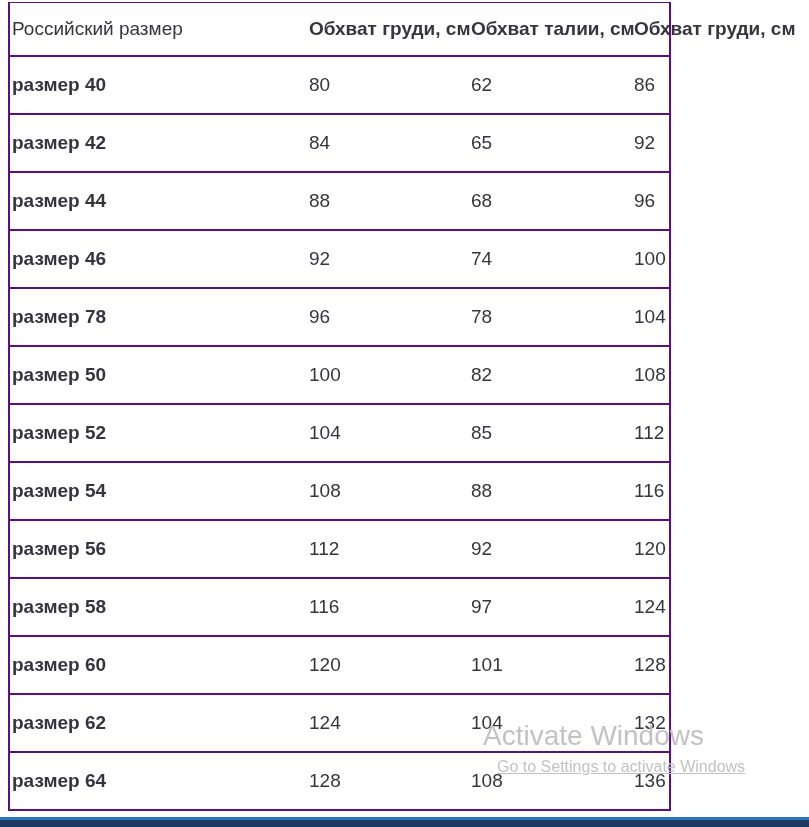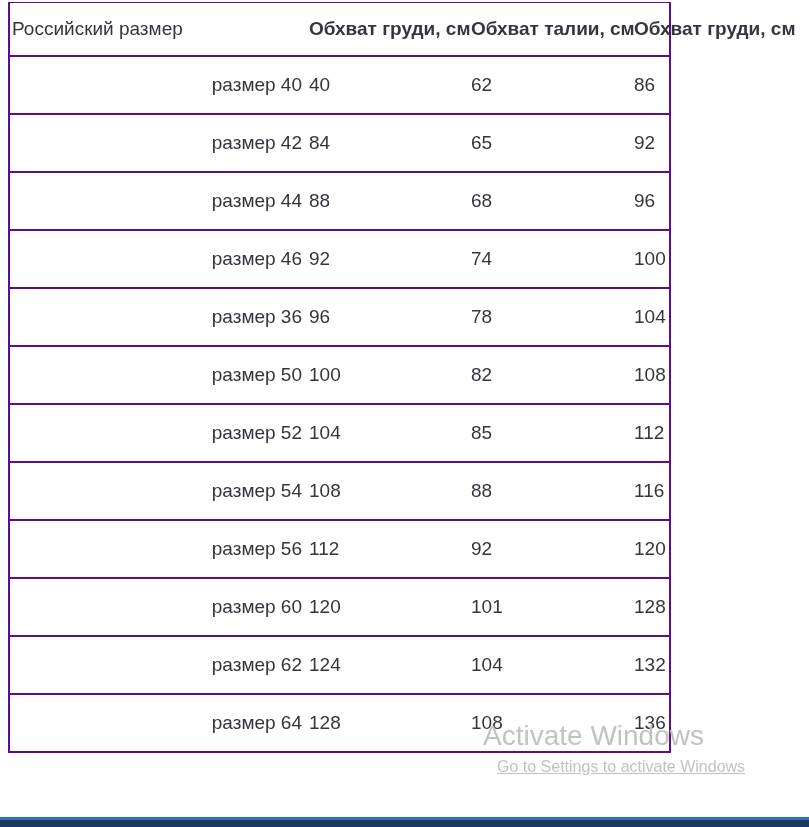--- a/index.html
+++ b/index.html
@@ -26,21 +26,21 @@
   table.size-chart tr{border-bottom:2px solid var(--border);}
   thead tr{height:53px;}
   tbody tr{height:58px;}
   th,td{
     text-align:left;vertical-align:middle;
     padding:0 0 0 7px;font-weight:400;
   }
   th{font-weight:700;white-space:nowrap;overflow:visible;}
   th.first{font-weight:400;}
   th.first,td.label{padding-left:2px;}
-  td.label{font-weight:400;white-space:nowrap;text-align:right;}
+  td.label{font-weight:700;white-space:nowrap;}
   .wm1{
     position:absolute;left:483px;top:720px;z-index:5;
     font-size:28px;color:var(--wm);white-space:nowrap;
   }
   .wm2{
     position:absolute;left:497px;top:758px;z-index:5;
     font-size:16px;color:var(--wm);white-space:nowrap;text-decoration:underline;
   }
   .taskbar-edge{
     position:absolute;left:0;right:0;bottom:0;height:10px;z-index:10;
@@ -63,21 +63,21 @@
     <tr>
       <th class="first">Российский размер</th>
       <th>Обхват груди, см</th>
       <th>Обхват талии, см</th>
       <th>Обхват груди, см</th>
     </tr>
   </thead>
   <tbody>
       <tr>
         <td class="label">размер 40</td>
-        <td>40</td>
+        <td>80</td>
         <td>62</td>
         <td>86</td>
       </tr>
       <tr>
         <td class="label">размер 42</td>
         <td>84</td>
         <td>65</td>
         <td>92</td>
       </tr>
       <tr>
@@ -86,21 +86,21 @@
         <td>68</td>
         <td>96</td>
       </tr>
       <tr>
         <td class="label">размер 46</td>
         <td>92</td>
         <td>74</td>
         <td>100</td>
       </tr>
       <tr>
-        <td class="label">размер 36</td>
+        <td class="label">размер 78</td>
         <td>96</td>
         <td>78</td>
         <td>104</td>
       </tr>
       <tr>
         <td class="label">размер 50</td>
         <td>100</td>
         <td>82</td>
         <td>108</td>
       </tr>
@@ -116,20 +116,26 @@
         <td>88</td>
         <td>116</td>
       </tr>
       <tr>
         <td class="label">размер 56</td>
         <td>112</td>
         <td>92</td>
         <td>120</td>
       </tr>
       <tr>
+        <td class="label">размер 58</td>
+        <td>116</td>
+        <td>97</td>
+        <td>124</td>
+      </tr>
+      <tr>
         <td class="label">размер 60</td>
         <td>120</td>
         <td>101</td>
         <td>128</td>
       </tr>
       <tr>
         <td class="label">размер 62</td>
         <td>124</td>
         <td>104</td>
         <td>132</td>

